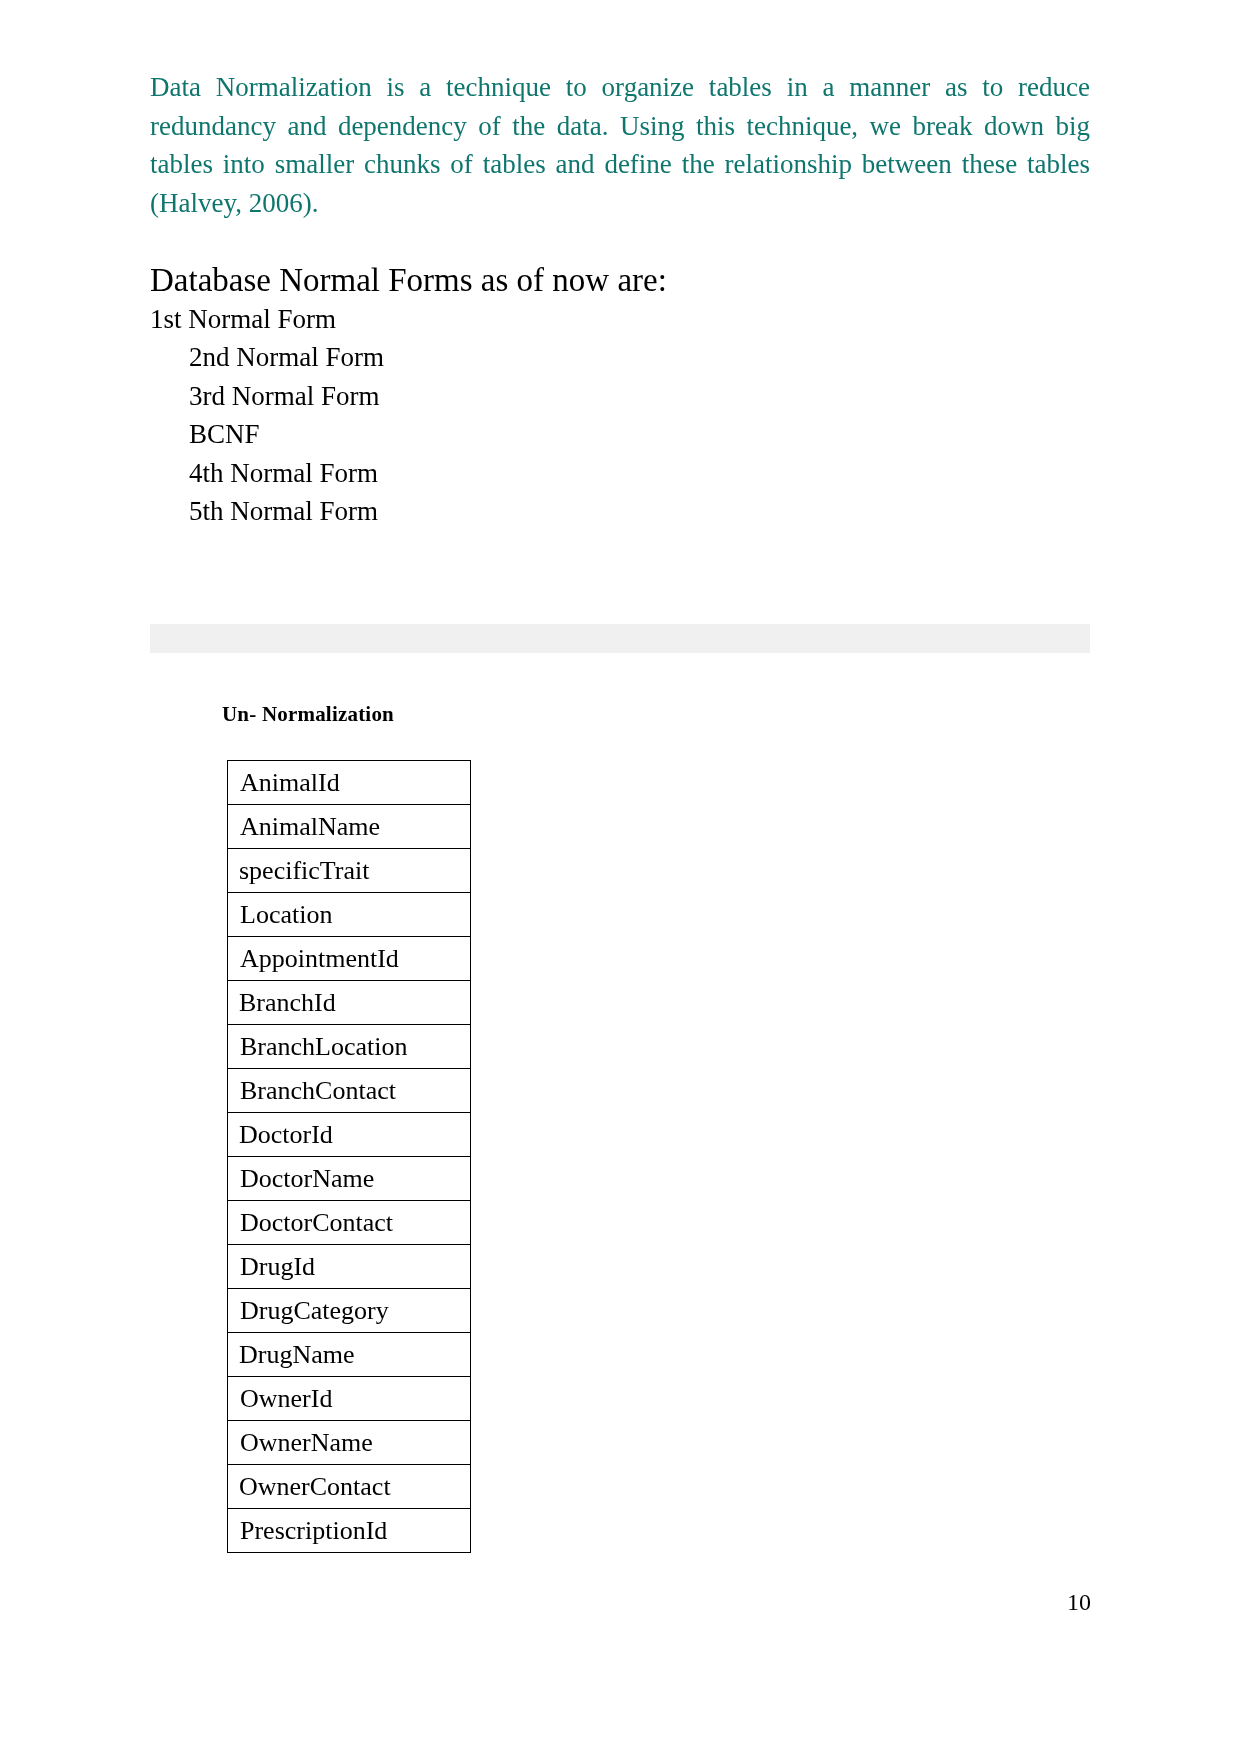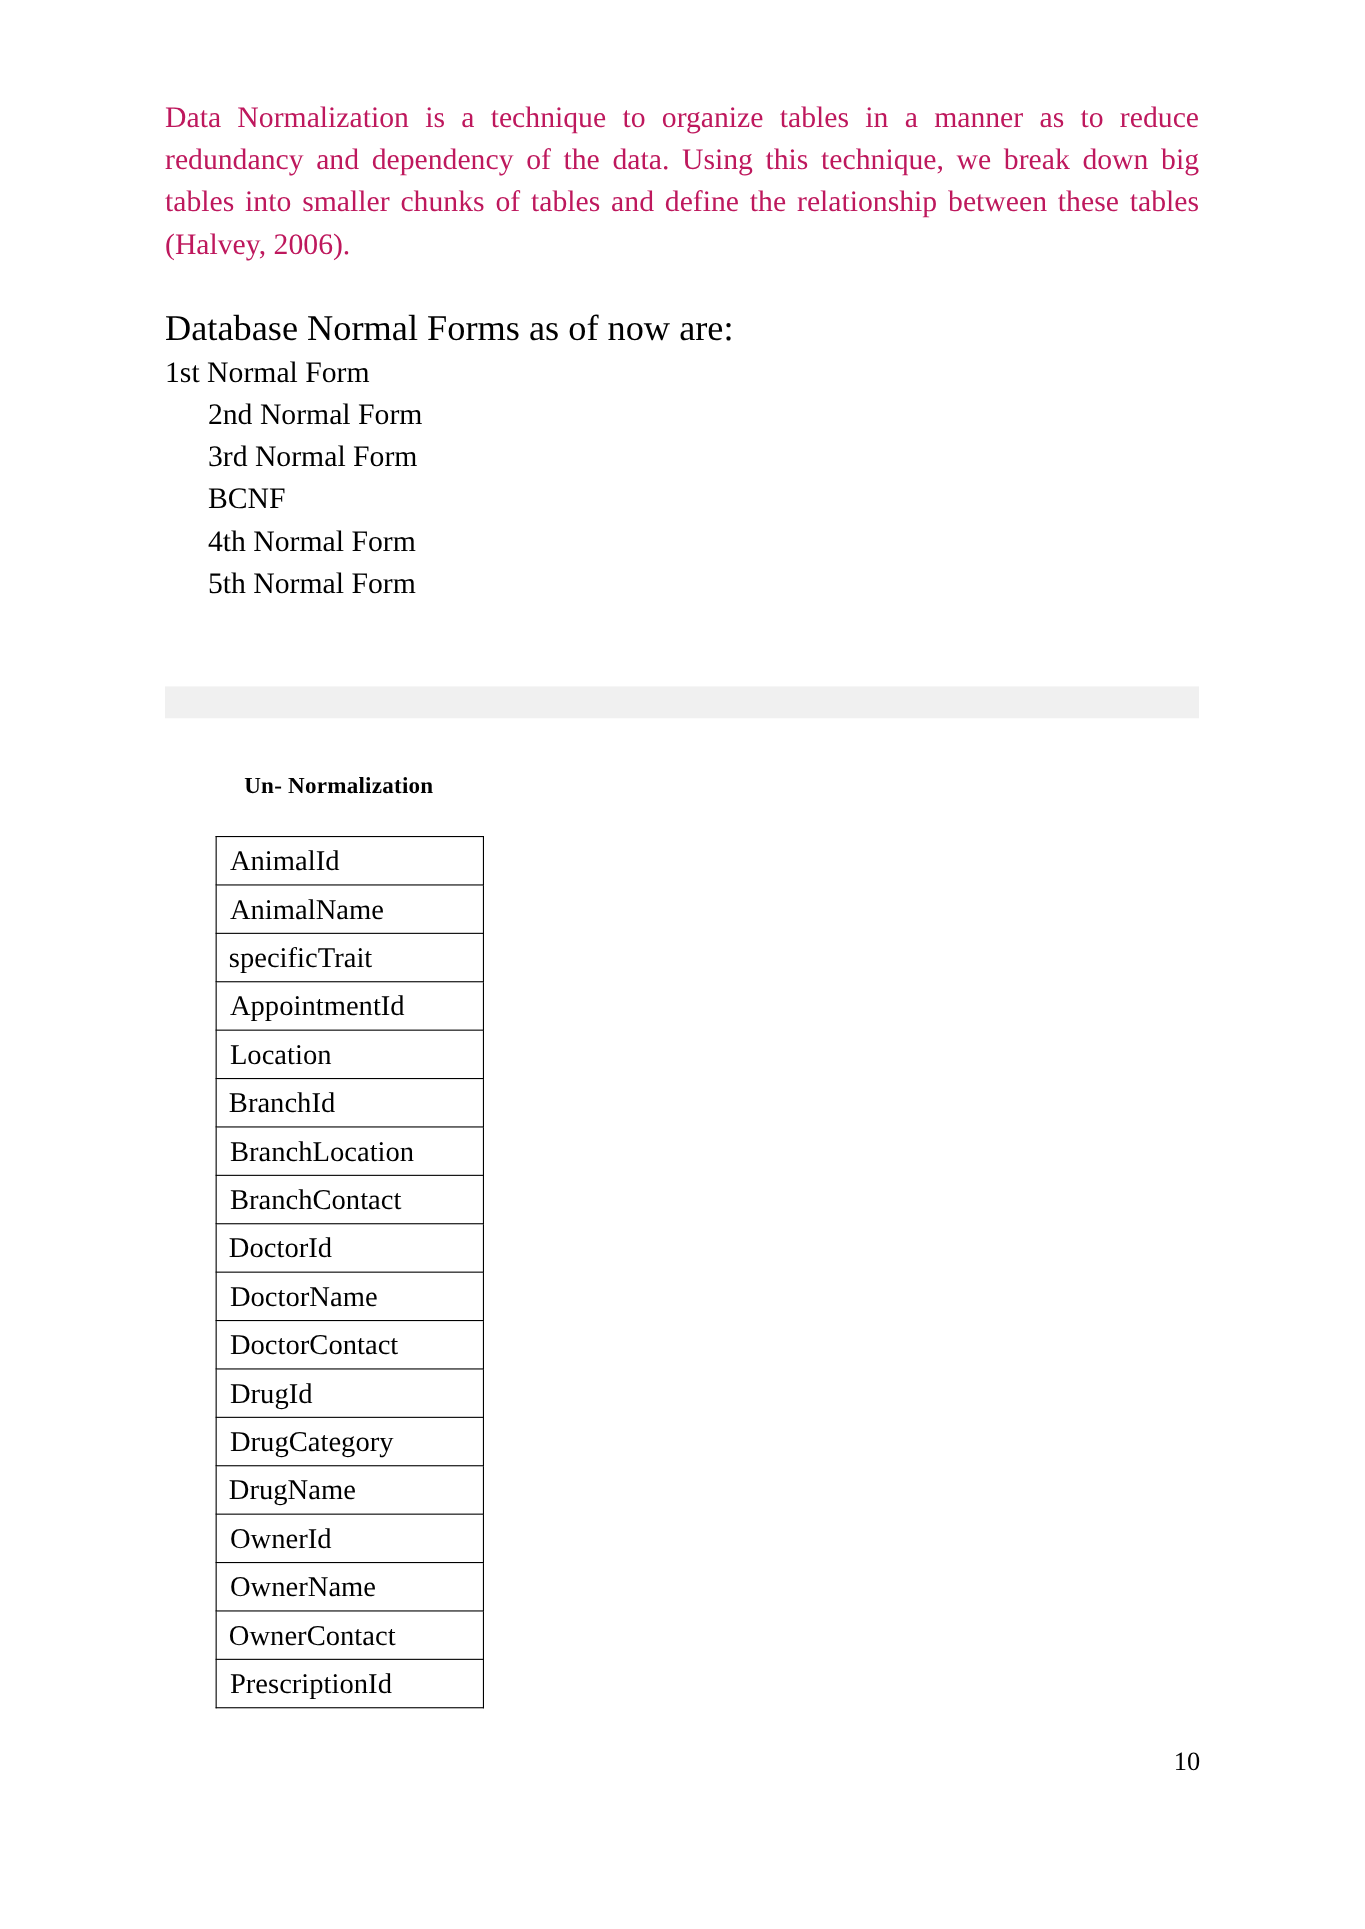--- a/index.html
+++ b/index.html
@@ -22,26 +22,26 @@
   .content {
     position: absolute;
     left: 150px;
     top: 0;
     width: 940px;
   }
 
   
   .intro-paragraph {
     margin: 0;
-    padding-top: 87px;
+    padding-top: 68px;
     font-size: 27px;
     line-height: 38.5px;
     text-align: justify;
     text-justify: inter-word;
-    color: #be185d;
+    color: #0f766e;
   }
 
   
   .nf-block {
     margin-top: 39px;
     font-size: 27px;
     line-height: 38.5px;
   }
   .nf-heading {
     margin: 0;
@@ -84,21 +84,21 @@
     margin: 0;
     font-size: 21px;
     line-height: 32px;
     font-weight: bold;
     letter-spacing: 0.2px;
   }
 
   
   .field-table {
     position: absolute;
-    left: 196px;
+    left: 227px;
     top: 760px;
     width: 244px;
     border-collapse: collapse;
     table-layout: fixed;
     border-radius: 25px;
   }
   .field-table td {
     border: 1.3px solid #000000;
     height: 43px;
     padding: 0 0 0 12px;
@@ -154,24 +154,24 @@
       <tr class="shift-a">
           <td>AnimalId</td>
         </tr>
       <tr class="shift-a">
           <td>AnimalName</td>
         </tr>
       <tr class="shift-b">
           <td>specificTrait</td>
         </tr>
       <tr class="shift-a">
+          <td>Location</td>
+        </tr>
+      <tr class="shift-a">
           <td>AppointmentId</td>
-        </tr>
-      <tr class="shift-a">
-          <td>Location</td>
         </tr>
       <tr class="shift-b">
           <td>BranchId</td>
         </tr>
       <tr class="shift-a">
           <td>BranchLocation</td>
         </tr>
       <tr class="shift-a">
           <td>BranchContact</td>
         </tr>

